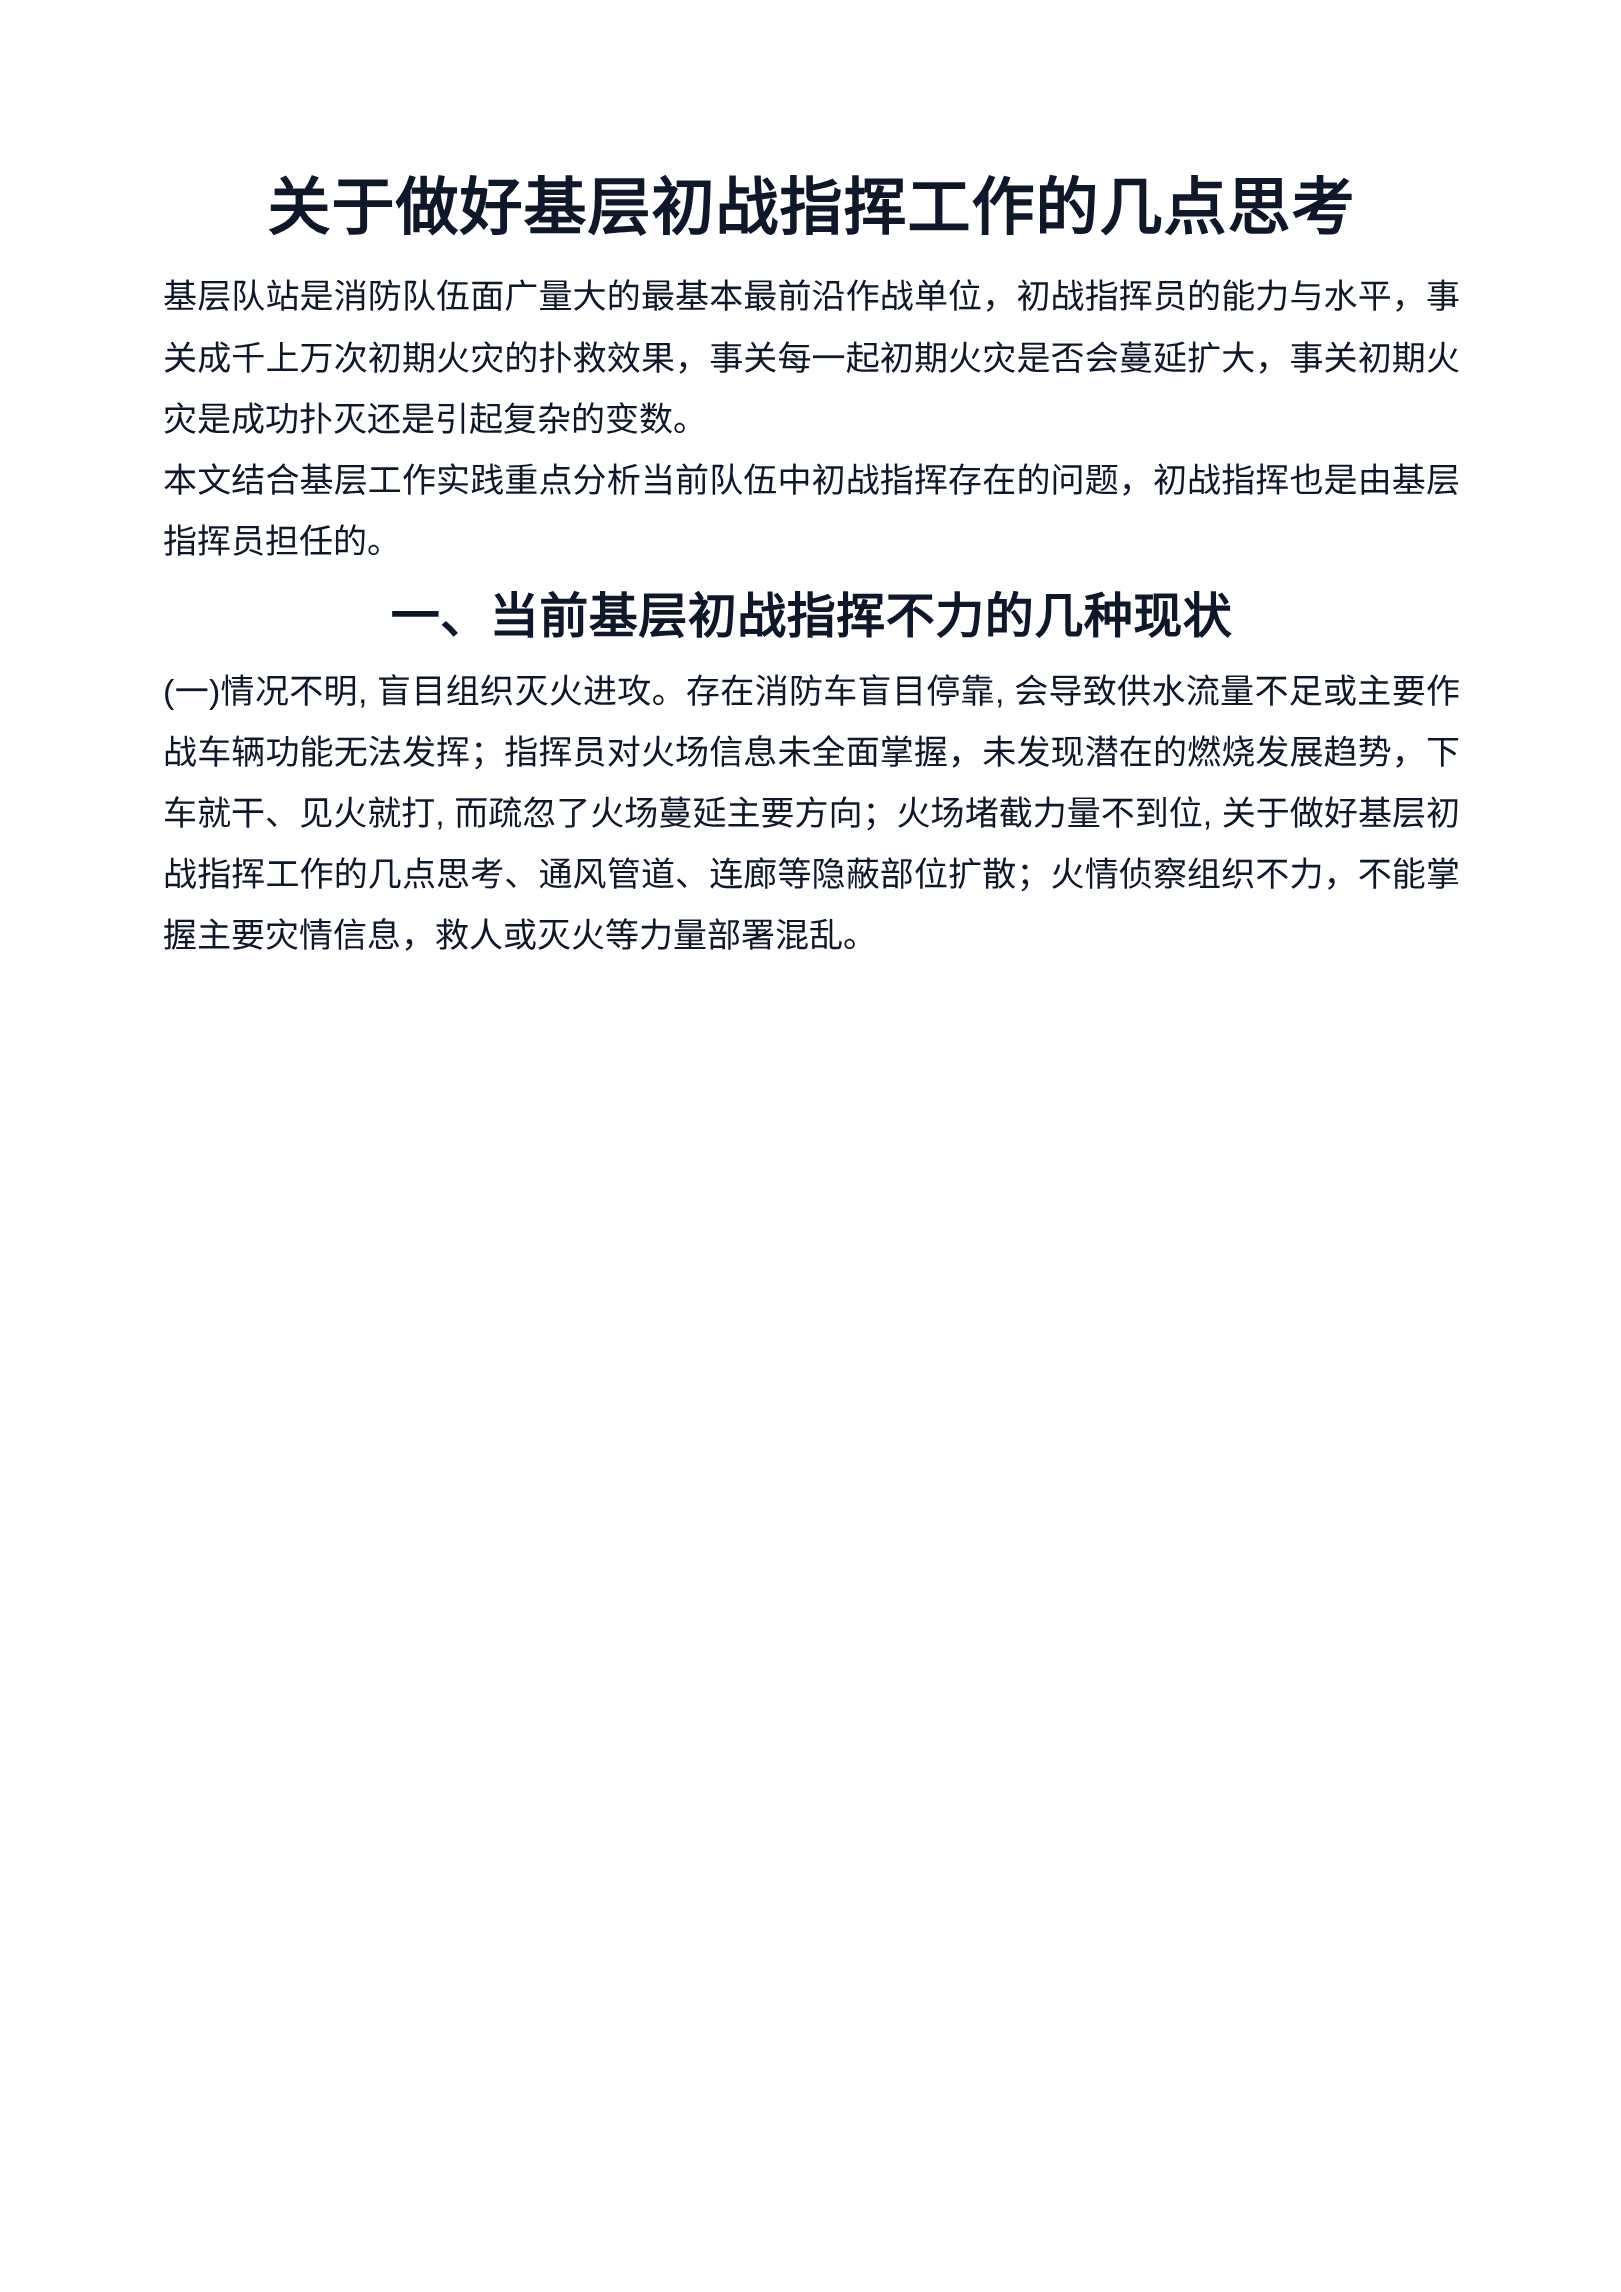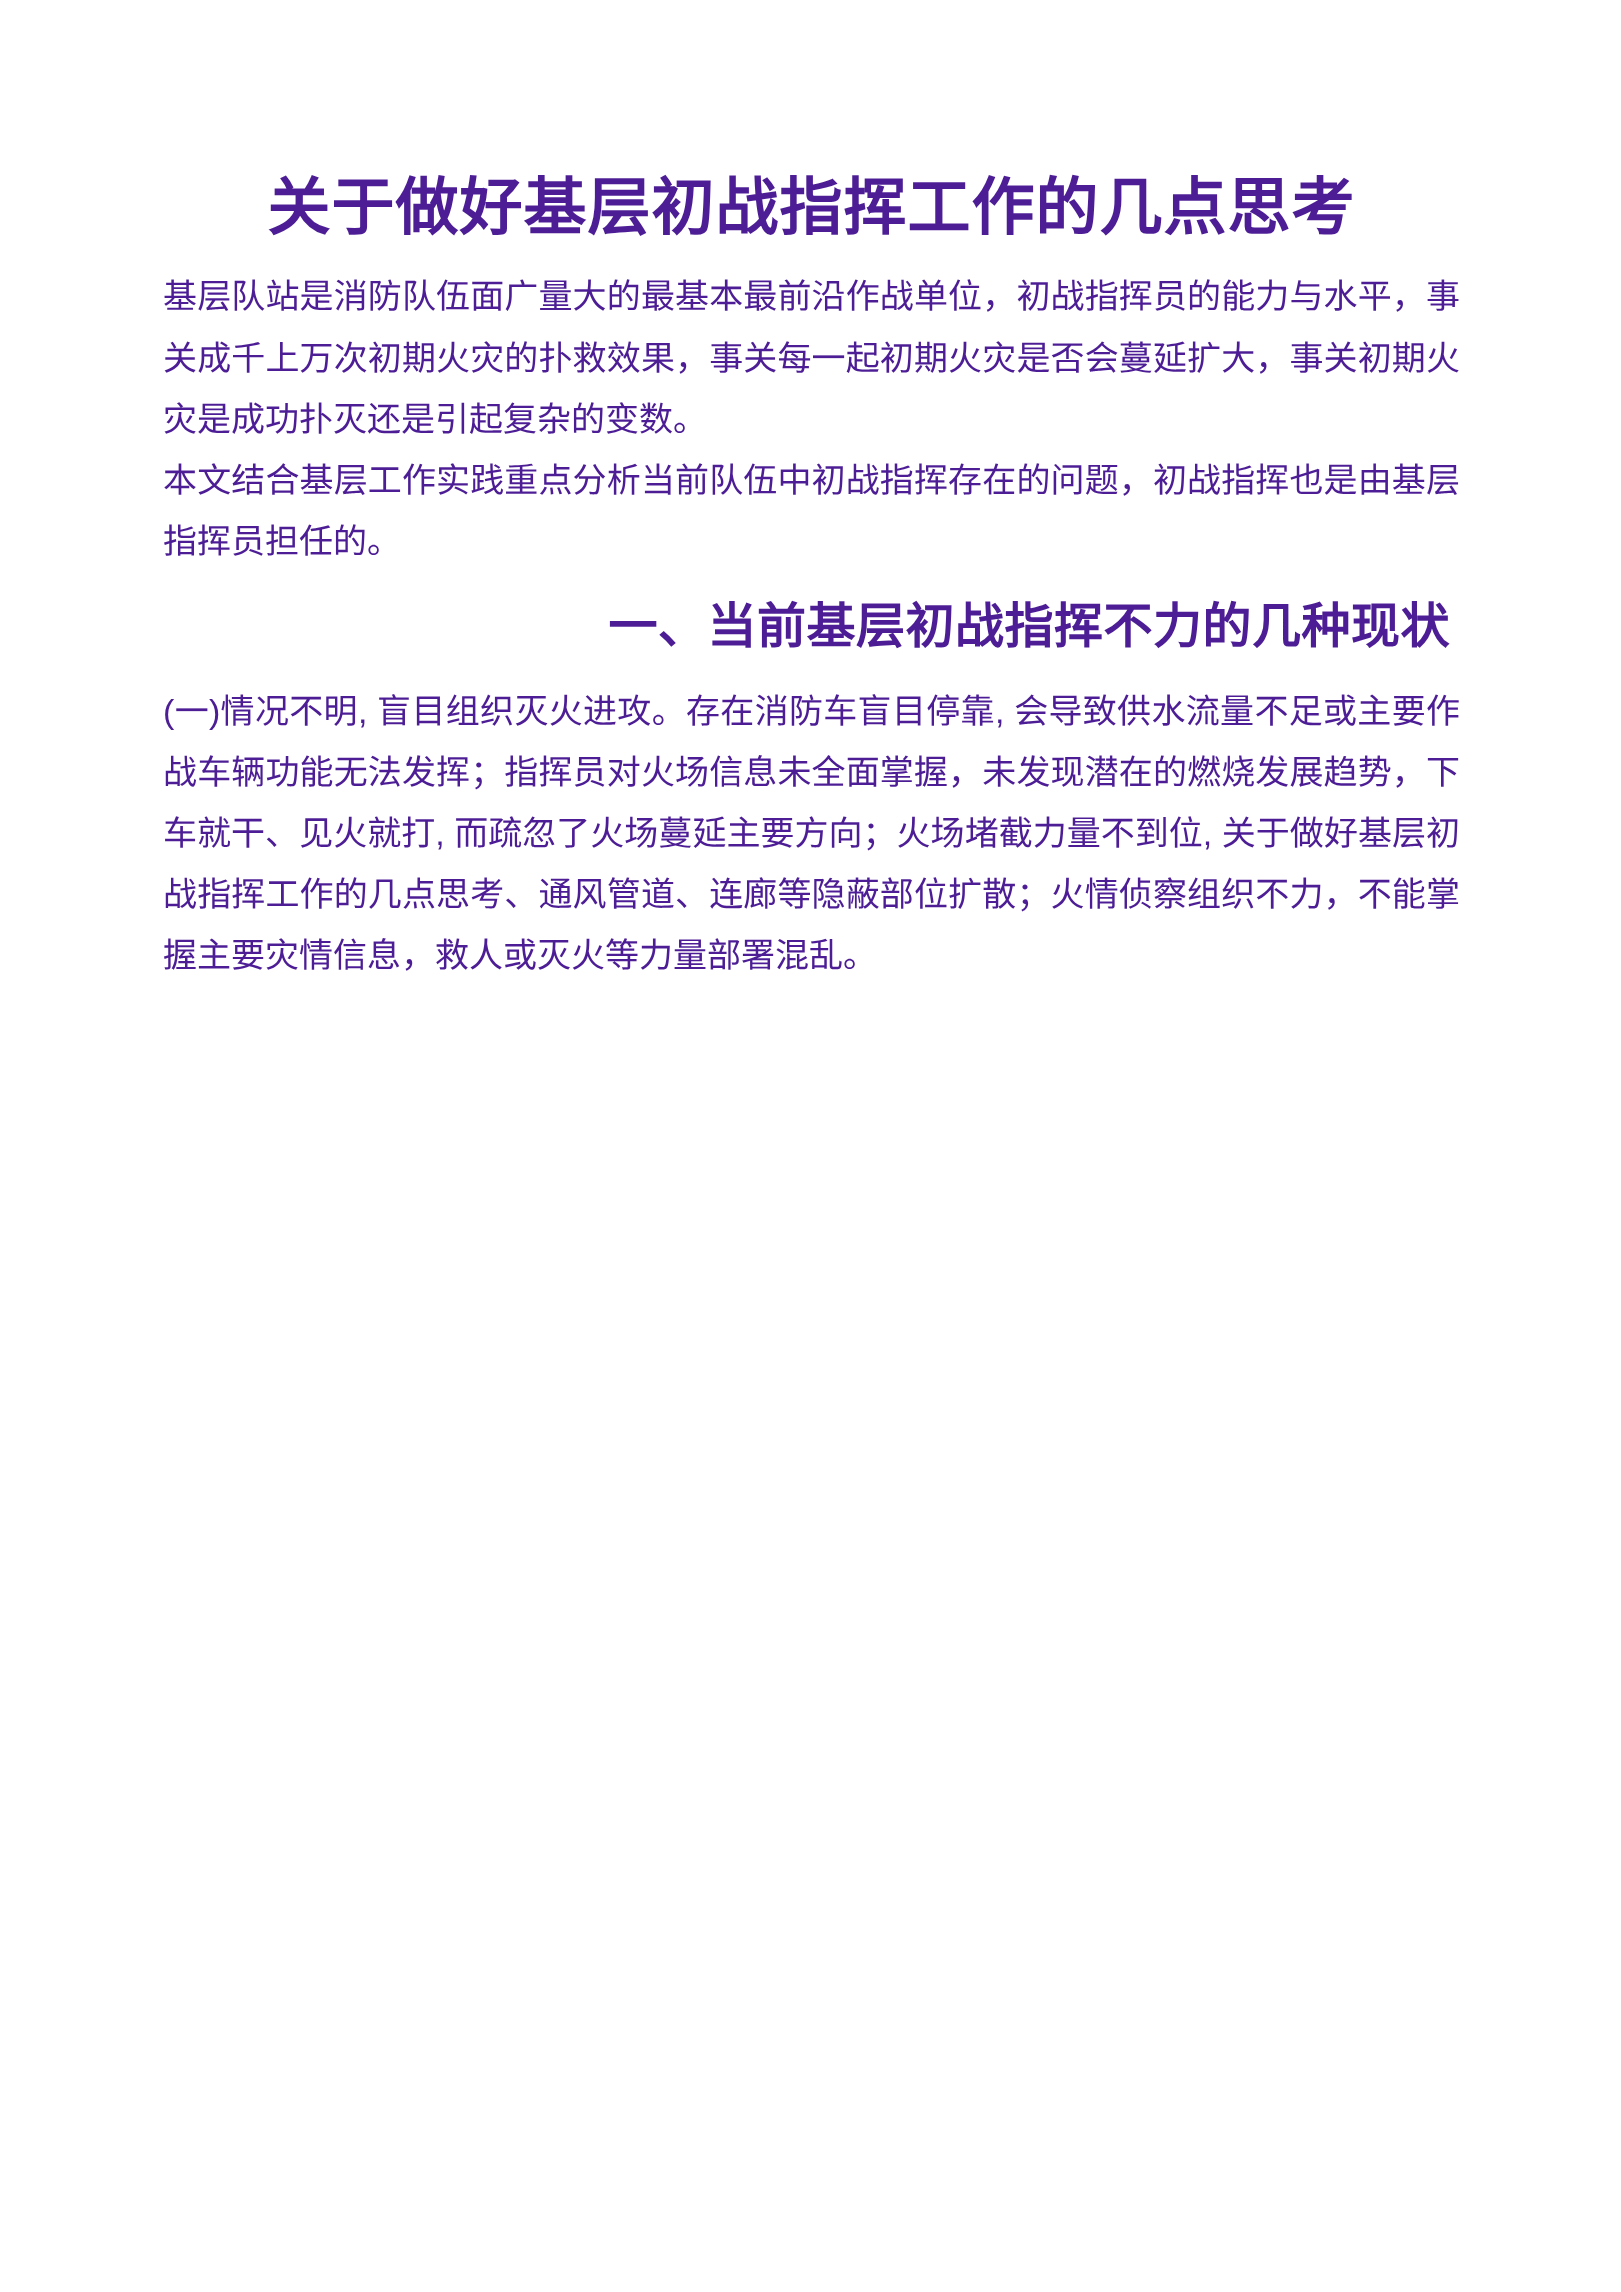--- a/index.html
+++ b/index.html
@@ -6,21 +6,21 @@
     margin: 0;
     padding: 0;
     background: #ffffff;
   }
   .page {
     position: relative;
     width: 1621px;
     height: 2222px;
     margin: 0 auto;
     background: #ffffff;
-    color: #4c1d95;
+    color: #0f172a;
     font-family: "Liberation Sans", "DejaVu Sans", sans-serif;
     overflow: hidden;
     box-sizing: border-box;
   }
   .content {
     box-sizing: border-box;
     padding: 167px 161px 0 163px;
   }
   .doc-title {
     margin: 0 0 17.6px 0;
@@ -35,25 +35,25 @@
     margin: 0;
     font-size: 34px;
     font-weight: 400;
     line-height: 1.8;
     text-align: justify;
     text-justify: inter-ideograph;
     word-break: break-all;
     overflow-wrap: anywhere;
   }
   .section-heading {
-    margin: 10px;
+    margin: 0;
     font-size: 49px;
     font-weight: 700;
     line-height: 1.8;
-    text-align: right;
+    text-align: center;
     letter-spacing: 0.5px;
   }
 </style>
 </head>
 <body>
 
 <div class="page">
   <div class="content">
     <h1 class="doc-title">关于做好基层初战指挥工作的几点思考</h1>
     <p class="body-para">基层队站是消防队伍面广量大的最基本最前沿作战单位，初战指挥员的能力与水平，事关成千上万次初期火灾的扑救效果，事关每一起初期火灾是否会蔓延扩大，事关初期火灾是成功扑灭还是引起复杂的变数。</p>

